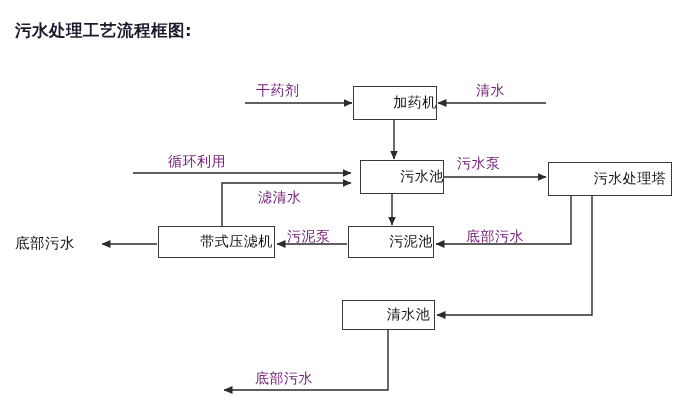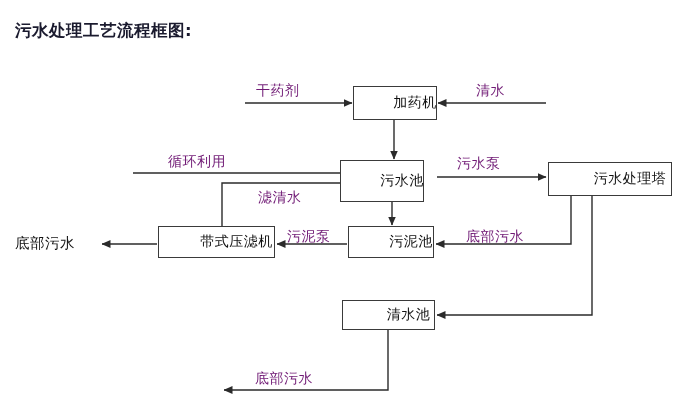--- a/index.html
+++ b/index.html
@@ -111,21 +111,21 @@
       <path d="M592,196 L592,315 L437,315" marker-end="url(#ar-l)"></path>
 
       <path d="M388,330 L388,390 L224,390" marker-end="url(#ar-l)"></path>
     </g>
   </svg>
 
   <div class="node" style="left:353px; top:86px; width:84px; height:34px;">
     <span>加药机</span>
   </div>
 
-  <div class="node" style="left:340px; top:160px; width:84px; height:42px;">
+  <div class="node" style="left:360px; top:160px; width:84px; height:34px;">
     <span>污水池</span>
   </div>
 
   <div class="node" style="left:548px; top:162px; width:124px; height:34px;text-align:right;">
     <span>污水处理塔</span>
   </div>
 
   <div class="node" style="left:348px; top:226px; width:86px; height:32px;">
     <span>污泥池</span>
   </div>

